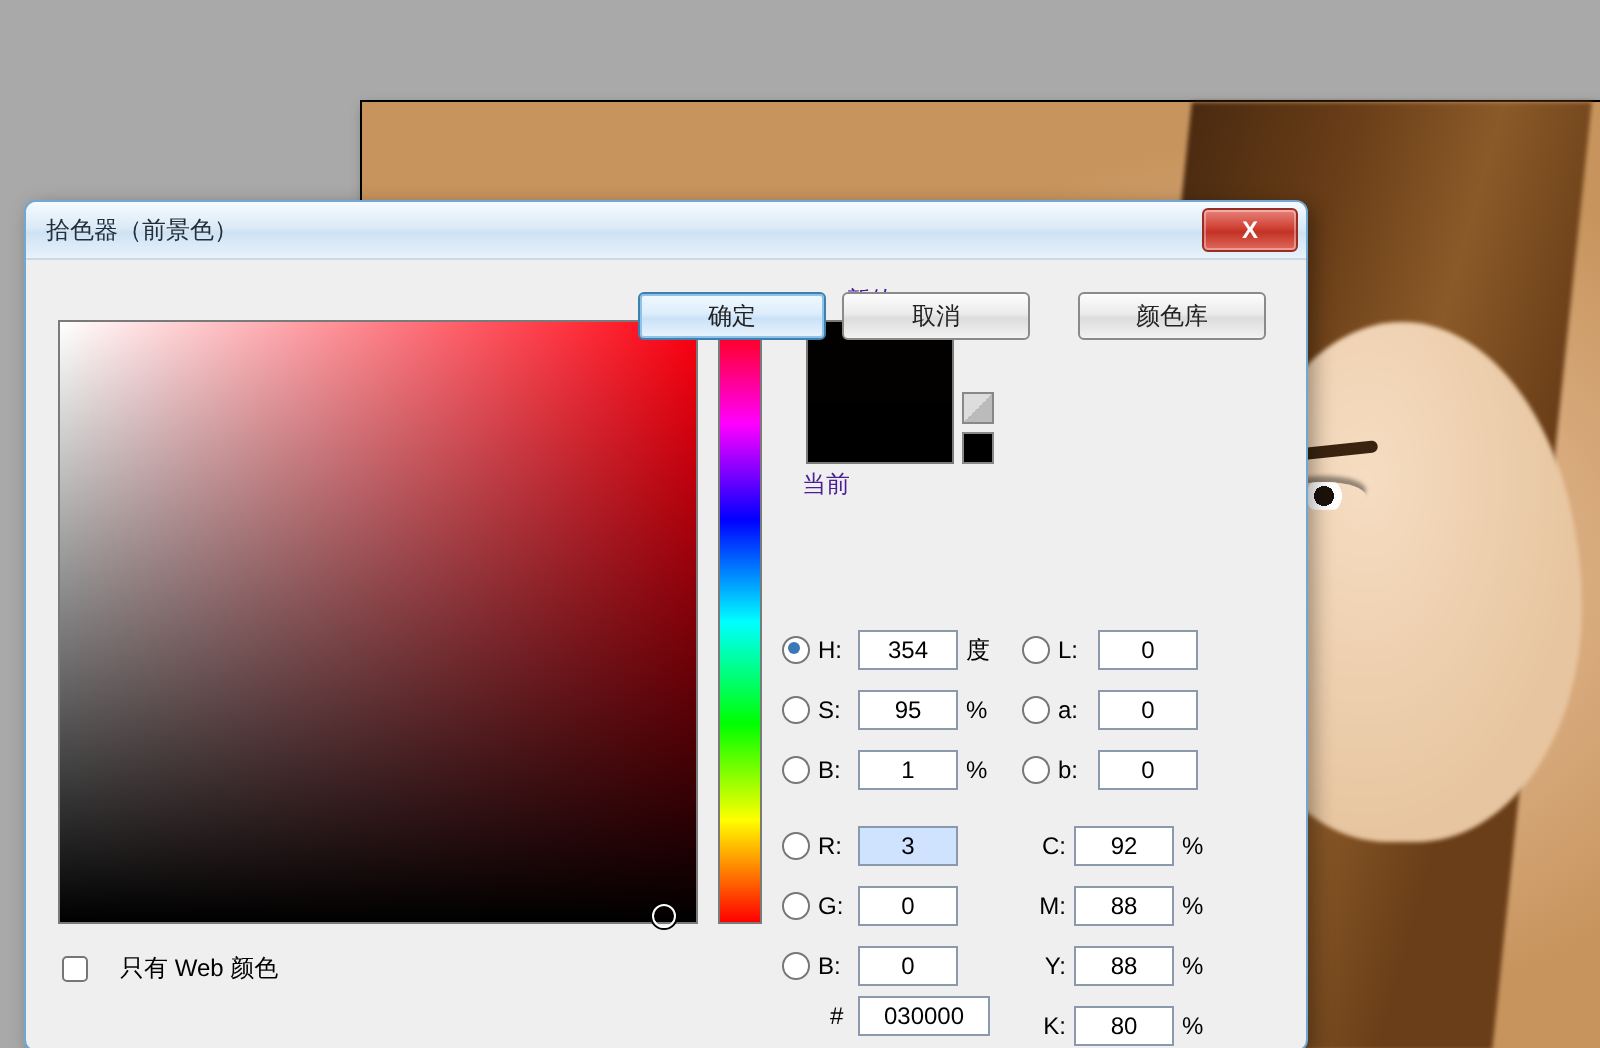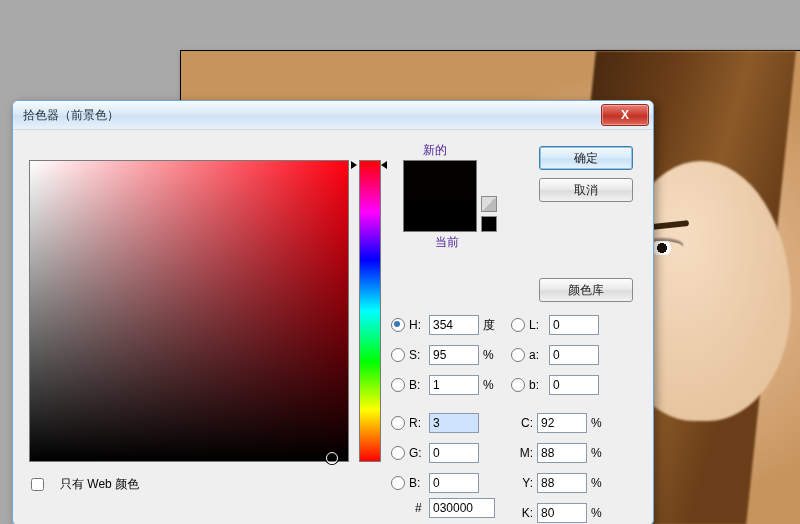--- a/index.html
+++ b/index.html
@@ -59,40 +59,40 @@
   .swatch-lbl{position:absolute;font-size:12px;color:#4c1d95;}
   .swatch-box{position:absolute;left:390px;top:30px;width:72px;height:70px;border:1px solid #7a7a7a;}
   .swatch-new{background:#030000;height:40px;}
   .swatch-cur{background:#000;height:30px;}
   .cube{position:absolute;left:468px;top:66px;width:14px;height:14px;
     background:linear-gradient(135deg,#ddd 0 50%,#bbb 50% 100%);
     border:1px solid #888;}
   .mini-sw{position:absolute;left:468px;top:86px;width:14px;height:14px;background:#000;
     border:1px solid #888;}
   
-  .btn-col{position:absolute;right:20px;top:16px;display:flex;flex-direction:column;gap:8px;}
+  .btn-col{position:absolute;right:20px;top:16px;display:flex;flex-direction:row;gap:8px;}
   button.win{width:94px;height:24px;border:1px solid #8a8a8a;border-radius:3px;
     background:linear-gradient(#fdfdfd,#ebebeb 45%,#dcdcdc 55%,#f2f2f2);
     color:#222;cursor:pointer;font-size:12px;font-family:inherit;}
   button.win.primary{border-color:#3c7fb1;
     background:linear-gradient(#f2f9ff,#dcedfb 45%,#c9e2f8 55%,#eaf4fd);
     box-shadow:0 0 0 1px #8fc2e6 inset;}
   .btn-gap{height:26px;}
   
   .vals{position:absolute;left:378px;top:180px;}
   .col2{position:absolute;left:498px;top:180px;}
   .row{height:30px;display:flex;align-items:center;}
   .radio{appearance:none;width:12px;height:12px;border:1px solid #777;border-radius:50%;
     margin:0 4px 0 0;display:inline-block;position:relative;background:#fff;cursor:pointer;}
   .radio.checked:after{content:"";position:absolute;left:2px;top:2px;width:6px;height:6px;
     background:#3a78b6;border-radius:50%;}
   .lbl{width:20px;text-align:left;}
   .lbl2{width:22px;text-align:right;padding-right:4px;}
   input.num{width:42px;height:18px;border:1px solid #8a9aac;background:#fff;
-    font-size:12px;padding:0 3px;text-align:left;}
+    font-size:12px;padding:0 3px;text-align:center;}
   input.num.sel{background:#cfe3ff;}
   .unit{width:16px;padding-left:4px;}
   .hexrow{position:absolute;left:402px;top:368px;display:flex;align-items:center;}
   .hexrow input{width:58px;}
   
   .webchk{position:absolute;left:18px;top:346px;display:flex;align-items:center;gap:16px;}
   .webchk input{width:13px;height:13px;margin:0;}
 </style>
 </head>
 <body>
@@ -119,21 +119,21 @@
     </div>
 
     <div class="hue"></div>
     <div class="hue-ptr" id="hue-ptr" style="top: 35.01px;"></div>
 
     <span class="swatch-lbl" style="left:410px;top:12px;">新的</span>
     <div class="swatch-box">
       <div class="swatch-new" id="swatch-new" style="background: rgb(3, 0, 0);"></div>
       <div class="swatch-cur" id="swatch-cur" style="background: rgb(0, 0, 0);"></div>
     </div>
-    <span class="swatch-lbl" style="left:422px;top:104px;">当前</span>
+    <span class="swatch-lbl" style="left:388px;top:104px;">当前</span>
     <div class="cube"></div>
     <div class="mini-sw"></div>
 
     <div class="btn-col">
       <button class="win primary">确定</button>
       <button class="win">取消</button>
       <div class="btn-gap"></div>
       <div class="btn-gap"></div>
       <button class="win">颜色库</button>
     </div>

